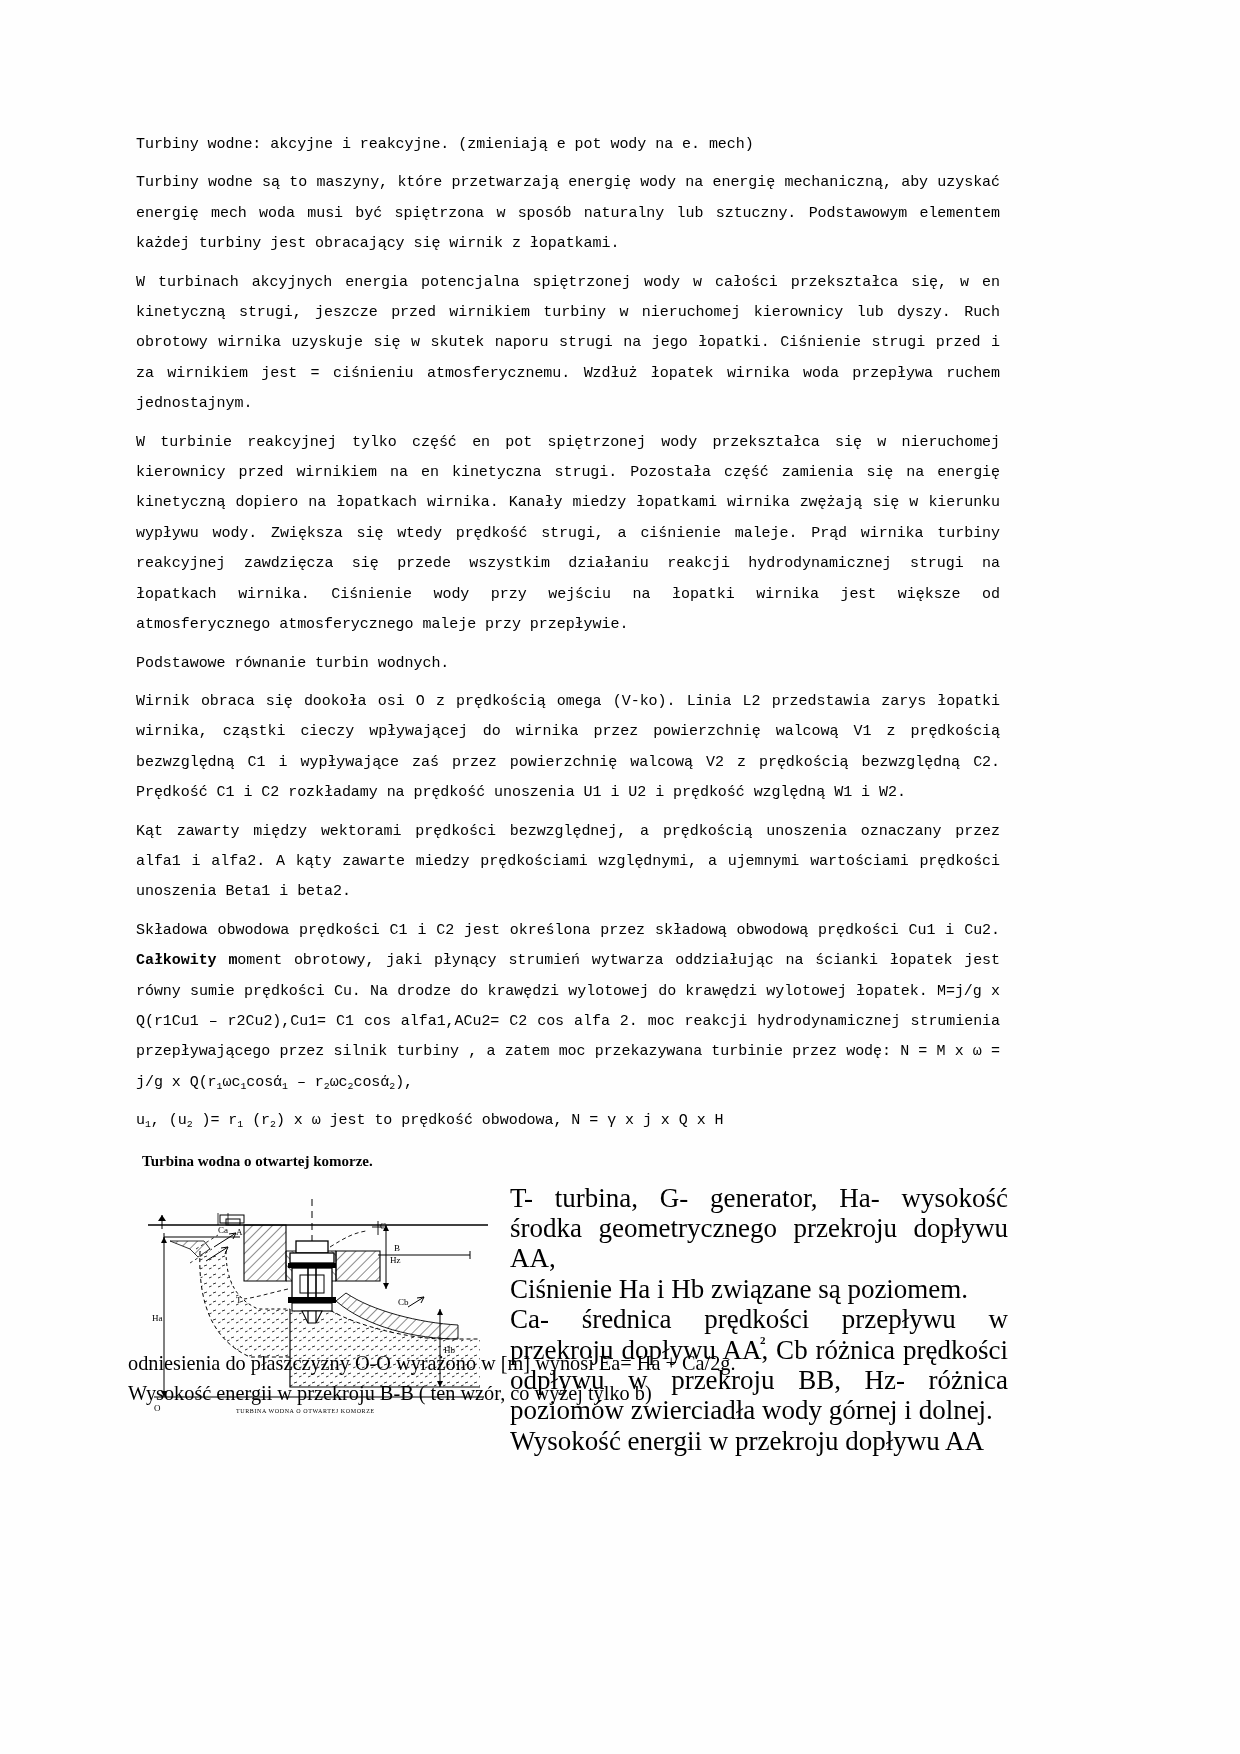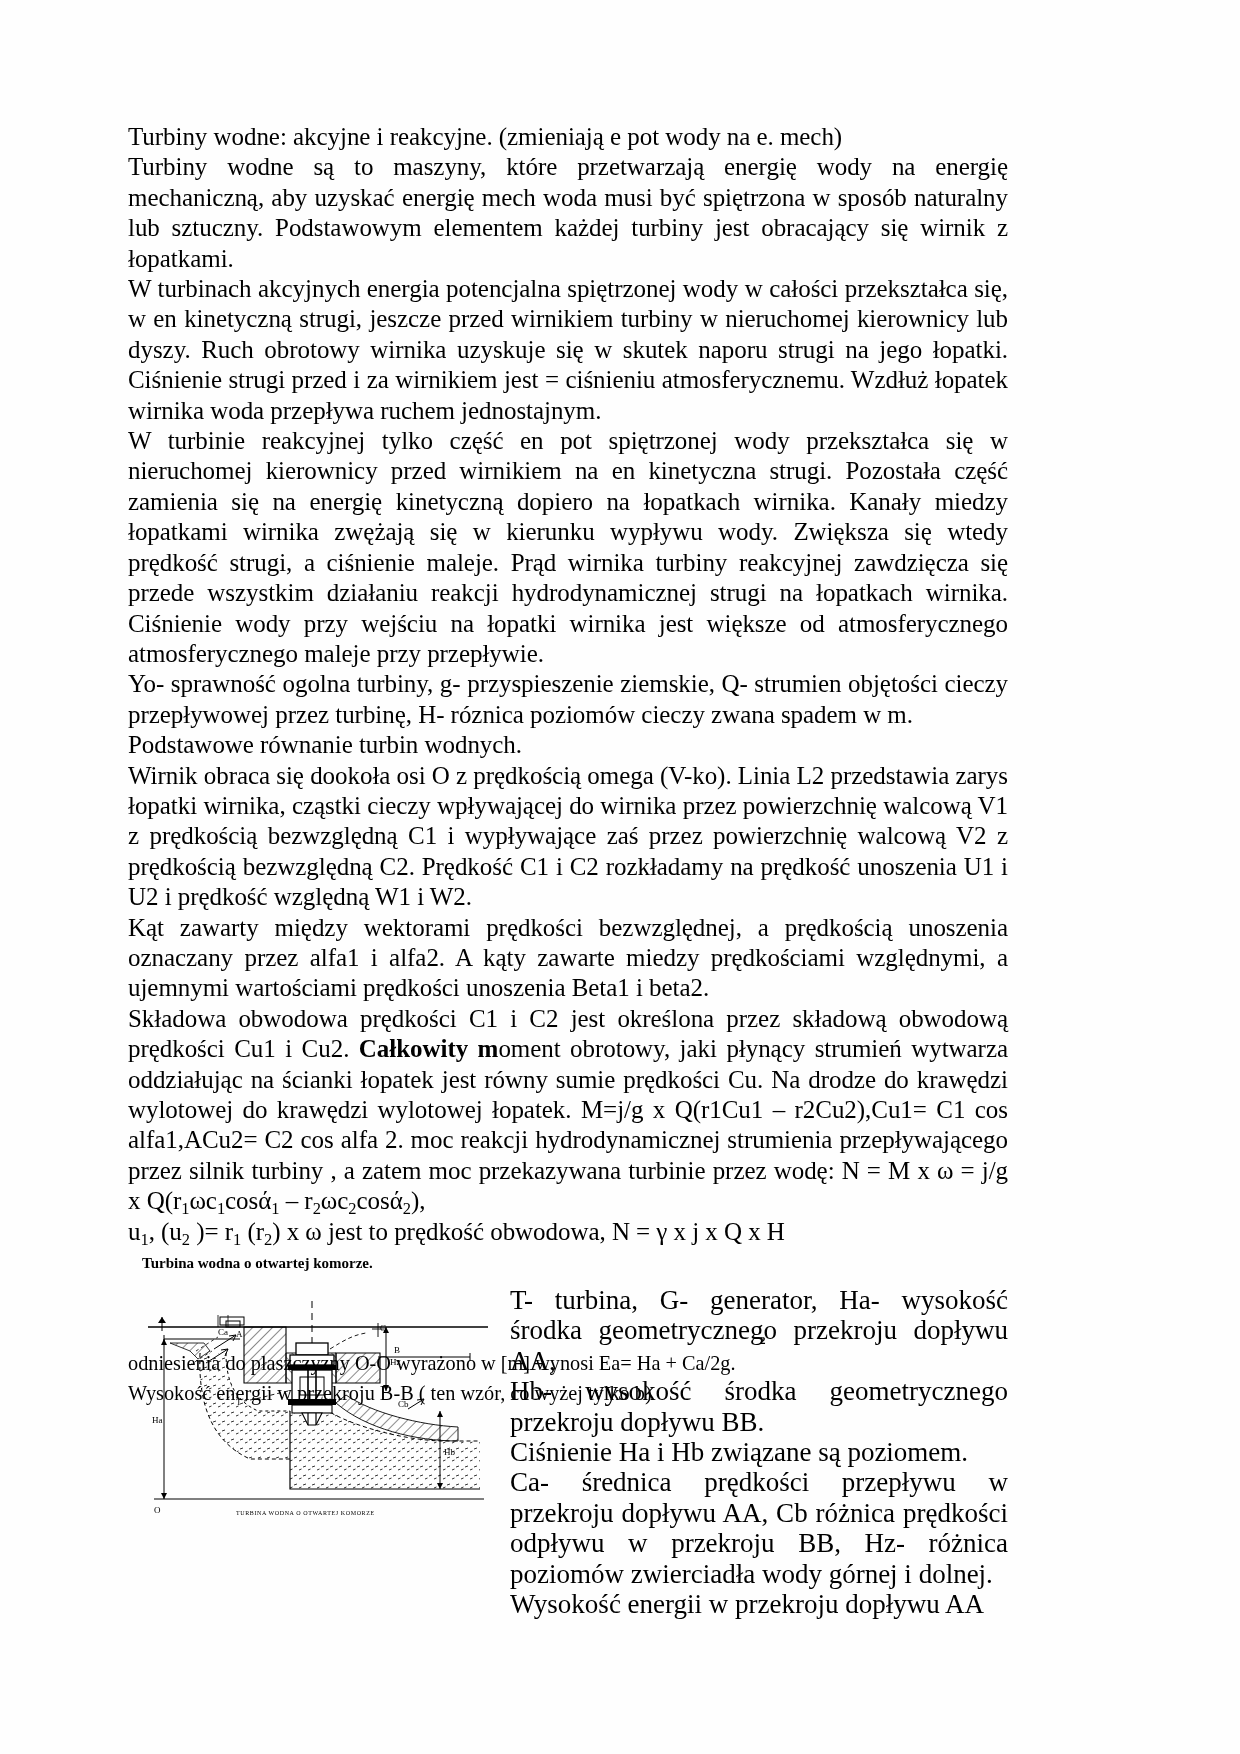--- a/index.html
+++ b/index.html
@@ -22,26 +22,27 @@
     height: 1754px;
     background: #fefefe;
   }
   .content {
     position: absolute;
     left: 128px;
     top: 122px;
     width: 880px;
   }
   p.para {
-    margin: 0;
-    font-size: 25px;
+    margin: 8px;
+    font-size: 15px;
     line-height: 30.4px;
     text-align: justify;
     text-justify: inter-word;
     letter-spacing: -0.05px;
+    font-family: Liberation Mono, monospace;
   }
   p.para.nojust { text-align: left; }
   .bold { font-weight: bold; }
   sub {
     font-size: 0.66em;
     line-height: 0;
     vertical-align: -0.28em;
   }
   .heading-turbina {
     margin: 0;
@@ -105,21 +106,20 @@
 
     <p class="para nojust">Turbiny wodne: akcyjne i reakcyjne. (zmieniają e pot wody na e. mech)</p>
 
     <p class="para">Turbiny wodne są to maszyny, które przetwarzają energię wody na energię mechaniczną, aby uzyskać energię mech woda musi być spiętrzona w sposób naturalny lub sztuczny. Podstawowym elementem każdej turbiny jest obracający się wirnik z łopatkami.</p>
 
     <p class="para">W turbinach akcyjnych energia potencjalna spiętrzonej wody w całości przekształca się, w en kinetyczną strugi, jeszcze przed wirnikiem turbiny w nieruchomej kierownicy lub dyszy. Ruch obrotowy wirnika uzyskuje się w skutek naporu strugi na jego łopatki. Ciśnienie strugi przed i za wirnikiem jest = ciśnieniu atmosferycznemu. Wzdłuż łopatek wirnika woda przepływa ruchem jednostajnym.</p>
 
     <p class="para">W turbinie reakcyjnej tylko część en pot spiętrzonej wody przekształca się w nieruchomej kierownicy przed wirnikiem na en kinetyczna strugi. Pozostała część zamienia się na energię kinetyczną dopiero na łopatkach wirnika. Kanały miedzy łopatkami wirnika zwężają się w kierunku wypływu wody. Zwiększa się wtedy prędkość strugi, a ciśnienie maleje. Prąd wirnika turbiny reakcyjnej zawdzięcza się przede wszystkim działaniu reakcji hydrodynamicznej strugi na łopatkach wirnika. Ciśnienie wody przy wejściu na łopatki wirnika jest większe od atmosferycznego atmosferycznego maleje przy przepływie.</p>
 
 
-    <p class="para">Yo- sprawność ogolna turbiny, g- przyspieszenie ziemskie, Q- strumien objętości cieczy przepływowej przez turbinę, H- róznica poziomów cieczy zwana spadem w m.</p>
 
     <p class="para nojust">Podstawowe równanie turbin wodnych.</p>
 
     <p class="para">Wirnik obraca się dookoła osi O z prędkością omega (V-ko). Linia L2 przedstawia zarys łopatki wirnika, cząstki cieczy wpływającej do wirnika przez powierzchnię walcową V1 z prędkością bezwzględną C1 i wypływające zaś przez powierzchnię walcową V2 z prędkością bezwzględną C2. Prędkość C1 i C2 rozkładamy na prędkość unoszenia U1 i U2 i prędkość względną W1 i W2.</p>
 
     <p class="para">Kąt zawarty między wektorami prędkości bezwzględnej, a prędkością unoszenia oznaczany przez alfa1 i alfa2. A kąty zawarte miedzy prędkościami względnymi, a ujemnymi wartościami prędkości unoszenia Beta1 i beta2.</p>
 
     <p class="para"><span>Składowa obwodowa prędkości C1 i C2 jest określona przez składową obwodową prędkości Cu1 i Cu2. </span><span class="bold">Całkowity m</span><span>oment obrotowy, jaki płynący strumień wytwarza oddziałując na ścianki łopatek jest równy sumie prędkości Cu. Na drodze do krawędzi wylotowej do krawędzi wylotowej łopatek. M=j/g x Q(r1Cu1 – r2Cu2),Cu1= C1 cos alfa1,ACu2= C2 cos alfa 2. moc reakcji hydrodynamicznej strumienia przepływającego przez silnik turbiny , a zatem moc przekazywana turbinie przez wodę: N = M x  ω = j/g x Q(r</span><sub>1</sub><span>ωc</span><sub>1</sub><span>cosά</span><sub>1</sub><span> – r</span><sub>2</sub><span>ωc</span><sub>2</sub><span>cosά</span><sub>2</sub><span>),</span></p>
 
     <p class="para nojust"><span>u</span><sub>1</sub><span>, (u</span><sub>2</sub><span> )= r</span><sub>1</sub><span> (r</span><sub>2</sub><span>) x ω jest to prędkość obwodowa, N = γ x j x Q x H</span></p>
@@ -230,21 +230,20 @@
             <text x="96" y="114">T</text>
             <text x="240" y="40">G</text>
             <text x="14" y="222">O</text>
             <text x="96" y="224" font-size="6" letter-spacing="0.6">TURBINA WODNA O OTWARTEJ KOMORZE</text>
           </g>
         </svg>
       </div>
 
       <div class="right-col">
         <p>T- turbina, G- generator, Ha- wysokość środka geometrycznego przekroju dopływu AA,</p>
-        <p>Hb- wysokość środka geometrycznego przekroju dopływu BB.</p>
         <p>Ciśnienie Ha i Hb związane są poziomem.</p>
         <p>Ca- średnica prędkości przepływu w przekroju dopływu AA, Cb różnica prędkości odpływu w przekroju BB, Hz- różnica poziomów zwierciadła wody górnej i dolnej.</p>
         <p class="last-just">Wysokość energii w przekroju dopływu AA</p>
       </div>
 
     </div>
   </div>
 
   <div class="pagenum">2</div>
 

